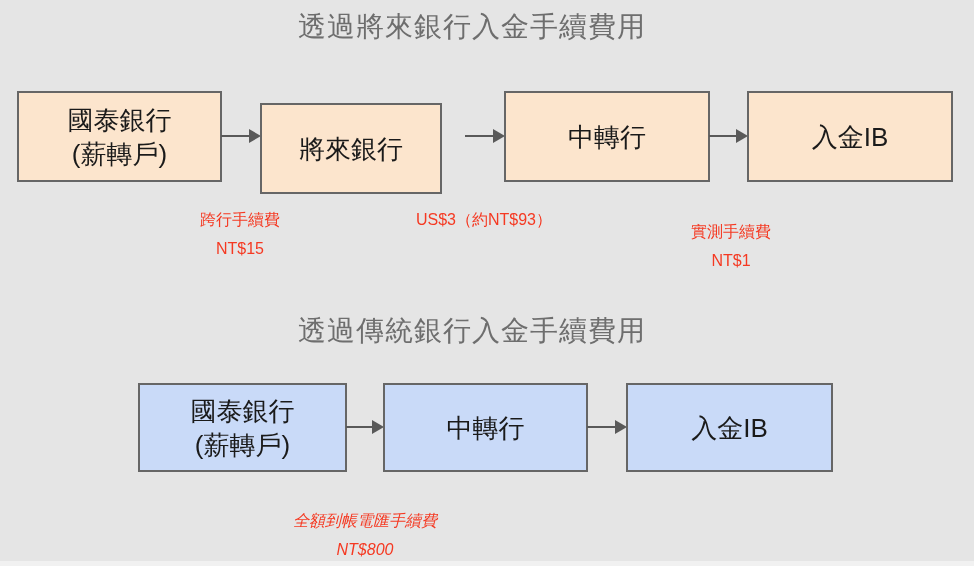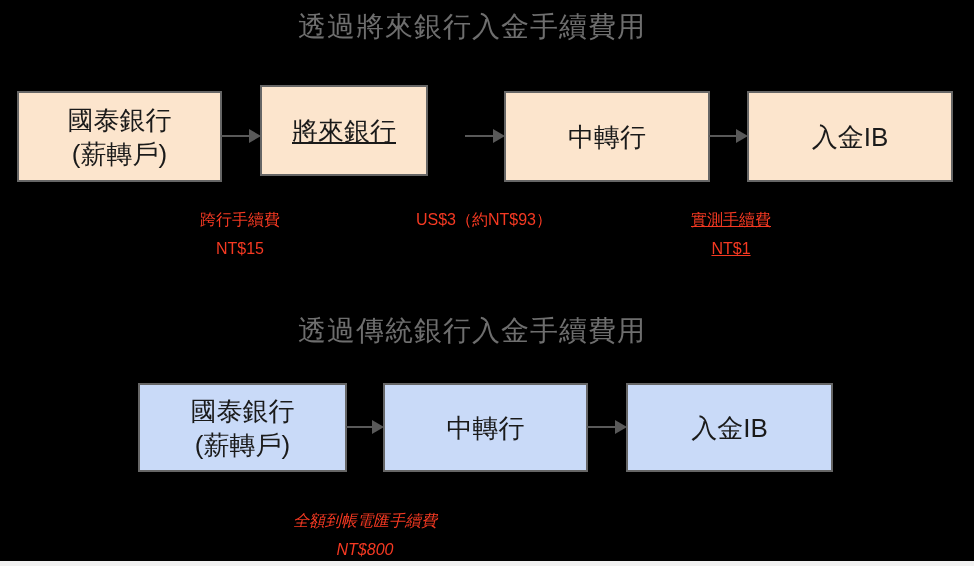--- a/index.html
+++ b/index.html
@@ -5,21 +5,21 @@
   html, body {
     margin: 0;
     padding: 0;
     background: #ffffff;
     font-family: "Liberation Sans", "DejaVu Sans", sans-serif;
   }
   .canvas {
     position: relative;
     width: 974px;
     height: 566px;
-    background: #000000;
+    background: #e5e5e5;
     overflow: hidden;
   }
   .title {
     position: absolute;
     left: 0;
     width: 944px;
     margin: 0;
     text-align: center;
     font-size: 28px;
     font-weight: 400;
@@ -88,21 +88,21 @@
   <div class="node node-tan" style="left:17px; top:91px; width:205px; height:91px;">
     <span class="node-line">國泰銀行</span>
     <span class="node-line">(薪轉戶)</span>
   </div>
 
   <div class="arrow" style="left:221px; top:127px; width:40px;">
     <span class="shaft"></span>
     <span class="head"></span>
   </div>
 
-  <div class="node node-tan" style="left:260px; top:85px; width:168px; height:91px;text-decoration:underline;">
+  <div class="node node-tan" style="left:260px; top:103px; width:182px; height:91px;">
     <span class="node-line">將來銀行</span>
     <span class="node-line"></span>
   </div>
 
   <div class="arrow" style="left:465px; top:127px; width:40px;">
     <span class="shaft"></span>
     <span class="head"></span>
   </div>
 
   <div class="node node-tan" style="left:504px; top:91px; width:206px; height:91px;">
@@ -122,21 +122,21 @@
 
   <div class="fee" style="left:110px; top:205px; width:260px;">
     <span class="fee-line">跨行手續費</span>
     <span class="fee-line">NT$15</span>
   </div>
 
   <div class="fee" style="left:344px; top:205px; width:280px;">
     <span class="fee-line">US$3（約NT$93）</span>
   </div>
 
-  <div class="fee" style="left:601px; top:205px; width:260px;text-decoration:underline;">
+  <div class="fee" style="left:601px; top:217px; width:260px;">
     <span class="fee-line">實測手續費</span>
     <span class="fee-line">NT$1</span>
   </div>
 
   <h1 class="title title-2">透過傳統銀行入金手續費用</h1>
 
   <div class="node node-blue" style="left:138px; top:383px; width:209px; height:89px;">
     <span class="node-line">國泰銀行</span>
     <span class="node-line">(薪轉戶)</span>
   </div>

